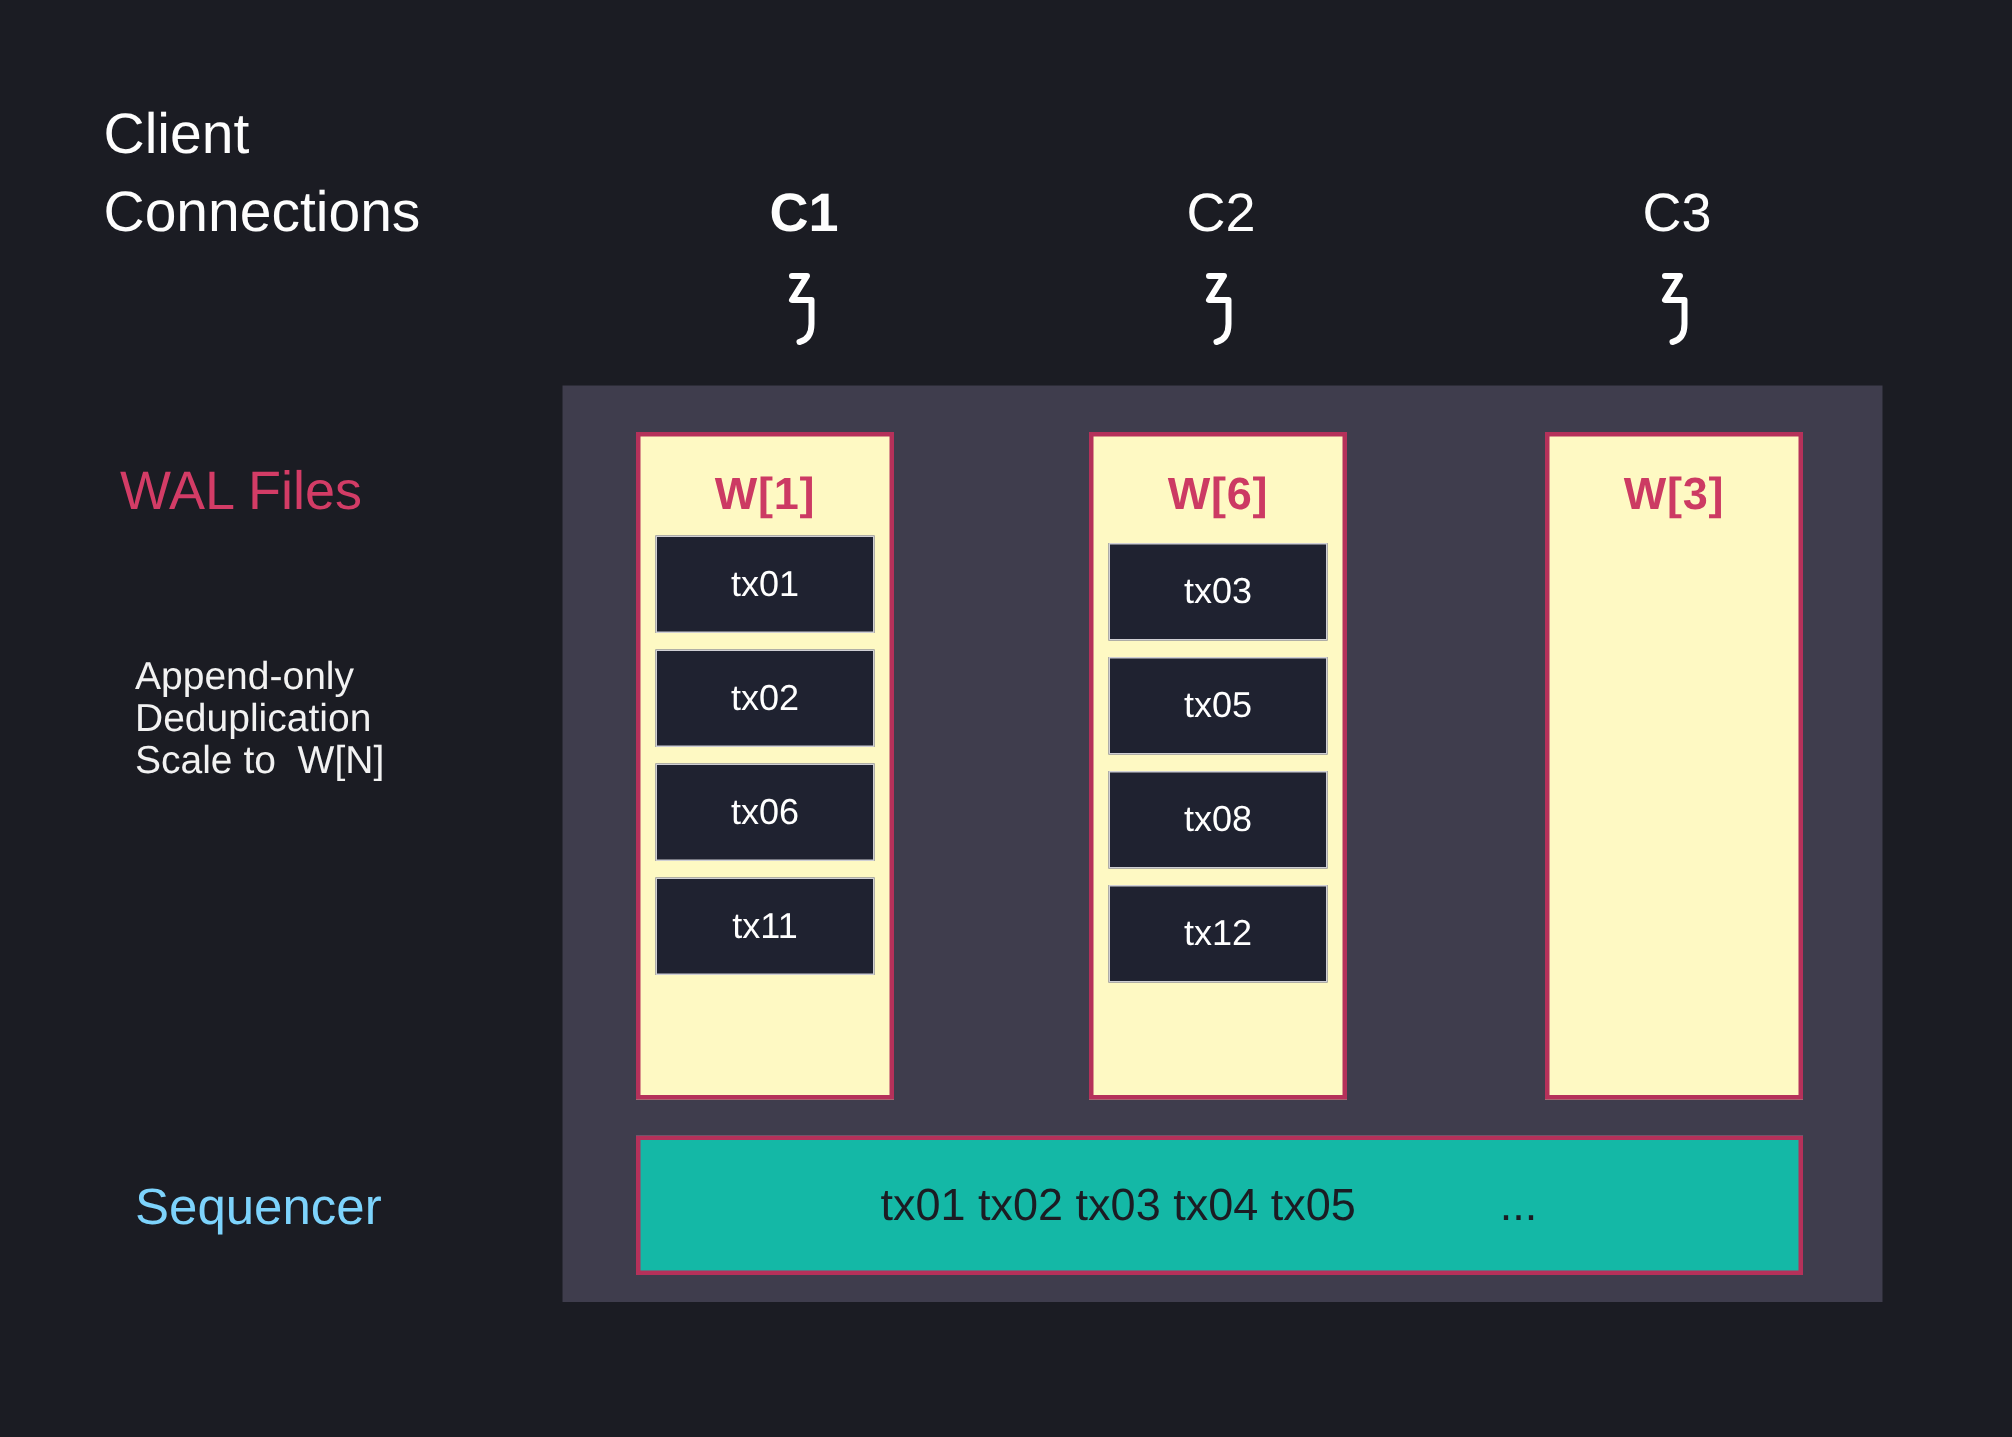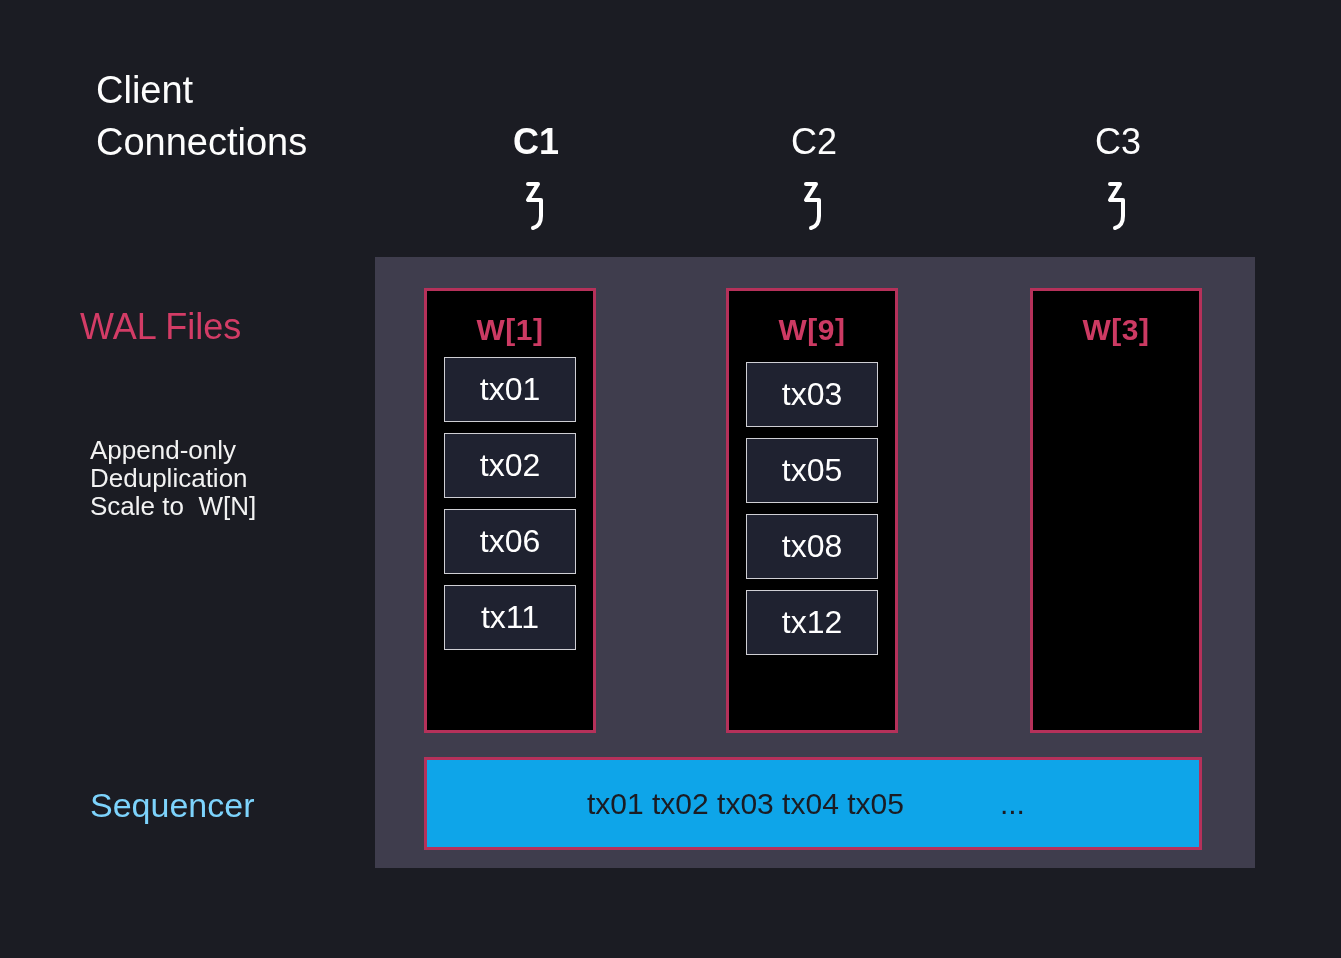--- a/index.html
+++ b/index.html
@@ -13,21 +13,21 @@
     position: relative;
     overflow: hidden;
     font-family: "Liberation Sans", sans-serif;
     color: #ffffff;
     -webkit-font-smoothing: antialiased;
   }
 
   
   #client-label {
     position: absolute;
-    left: 96px;
+    left: 69px;
     top: 64px;
     font-size: 38px;
     line-height: 52px;
     color: #fdfdfd;
     font-weight: 400;
     white-space: pre-line;
   }
   #wal-label {
     position: absolute;
     left: 80px;
@@ -85,21 +85,21 @@
     height: 611px;
     background: #3f3d4d;
   }
 
   
   .wal-card {
     position: absolute;
     top: 31px;
     width: 172px;
     height: 445px;
-    background: #000000;
+    background: #fef9c3;
     border: 3px solid #b5315a;
     box-sizing: border-box;
     display: flex;
     flex-direction: column;
     align-items: center;
   }
   .wal-card.col0 { left: 49px; }
   .wal-card.col1 { left: 351px; }
   .wal-card.col2 { left: 655px; }
 
@@ -113,40 +113,40 @@
   }
   .tx-list {
     width: 100%;
     display: flex;
     flex-direction: column;
     align-items: center;
     gap: 11px;
   }
   .wal-card.col1 .tx-list { margin-top: 5px; border-radius: 23px; }
   .tx-box {
-    width: 132px;
+    width: 146px;
     height: 65px;
     background: #1f2230;
     border: 1px solid #cfcfd4;
     box-sizing: border-box;
     display: flex;
     align-items: center;
     justify-content: center;
-    font-size: 32px;
+    font-size: 24px;
     color: #ffffff;
   }
 
   
   #sequencer-bar {
     position: absolute;
     left: 49px;
     top: 500px;
     width: 778px;
     height: 93px;
-    background: #0ea5e9;
+    background: #14b8a6;
     border: 3px solid #b5315a;
     box-sizing: border-box;
     display: flex;
     align-items: center;
     color: #1b1c23;
     font-size: 30px;
   }
   #sequencer-sequence {
     margin-left: 160px;
     white-space: pre;
@@ -202,21 +202,21 @@
     <div class="wal-title">W[1]</div>
     <div class="tx-list">
       <div class="tx-box">tx01</div>
       <div class="tx-box">tx02</div>
       <div class="tx-box">tx06</div>
       <div class="tx-box">tx11</div>
     </div>
   </div>
 
   <div class="wal-card col1">
-    <div class="wal-title">W[9]</div>
+    <div class="wal-title">W[6]</div>
     <div class="tx-list">
       <div class="tx-box">tx03</div>
       <div class="tx-box">tx05</div>
       <div class="tx-box">tx08</div>
       <div class="tx-box">tx12</div>
     </div>
   </div>
 
   <div class="wal-card col2">
     <div class="wal-title">W[3]</div>

